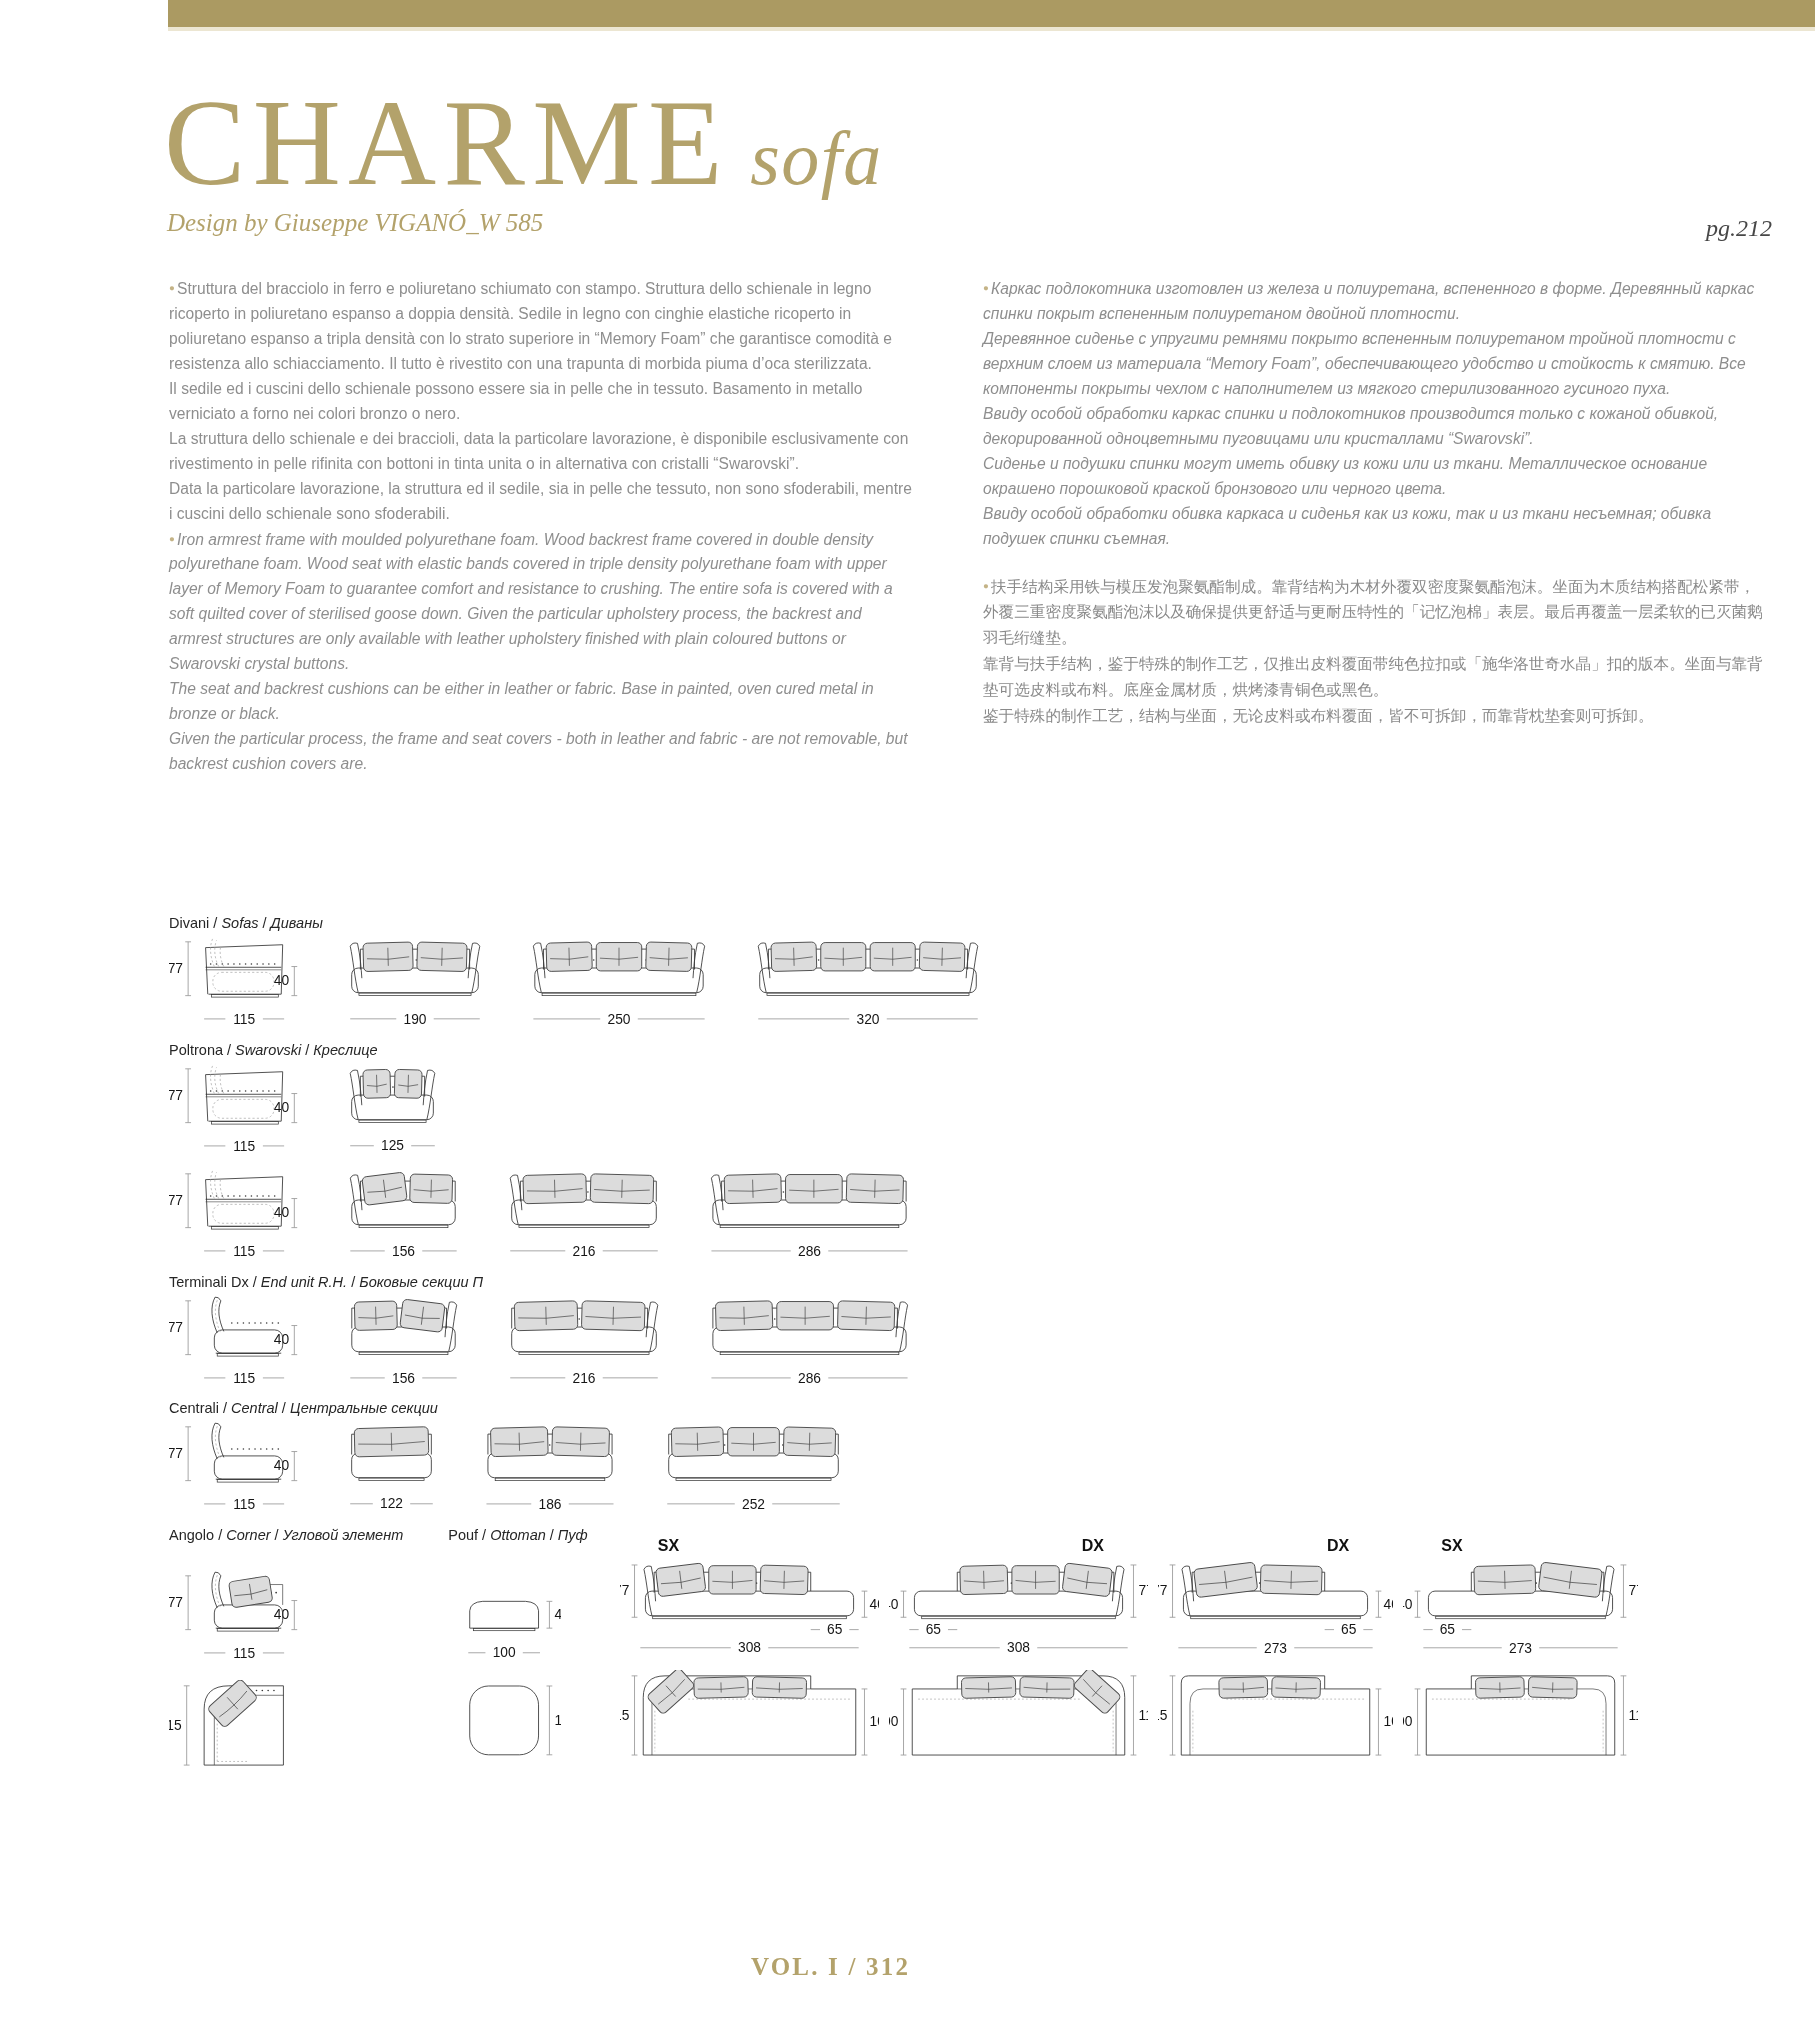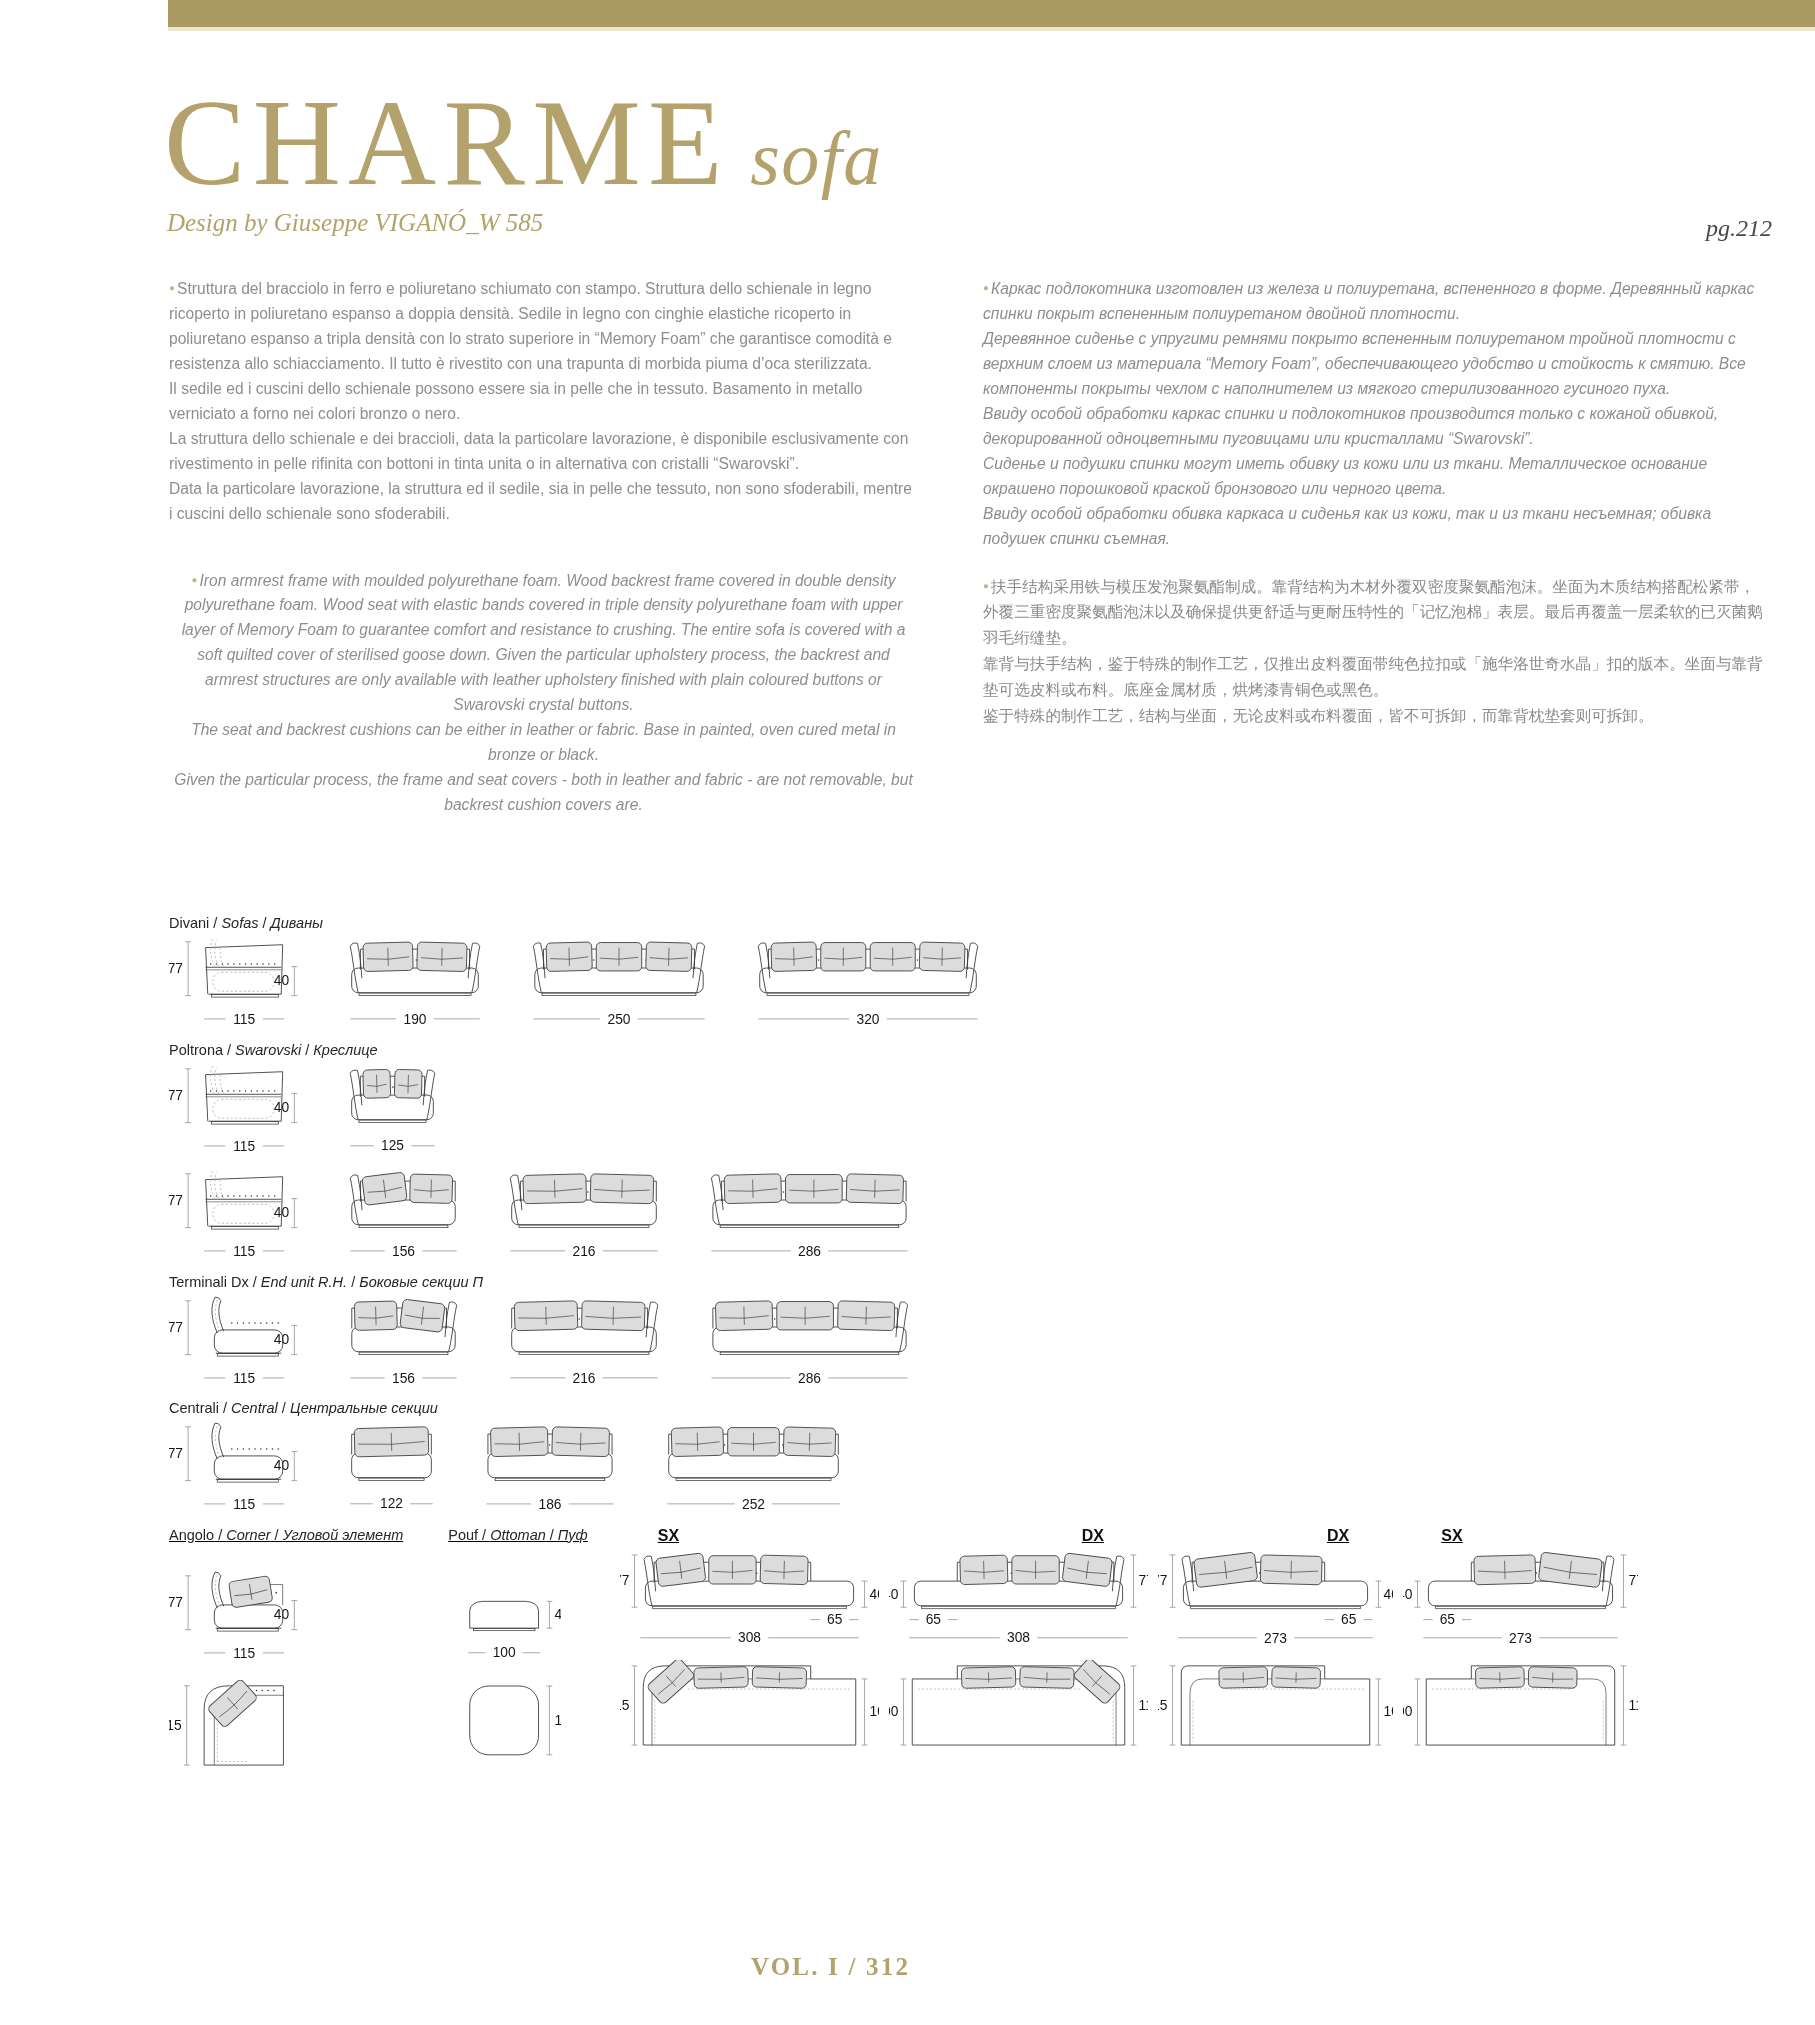--- a/index.html
+++ b/index.html
@@ -25,32 +25,32 @@
   .pgref{
     position:absolute;right:44px;top:215px;
     font-family:"Liberation Serif",serif;font-style:italic;font-size:24px;color:#474747;
   }
   .columns{
     position:absolute;left:169px;top:275px;width:1601px;
     display:grid;grid-template-columns:749px 787px;column-gap:65px;
   }
   .body-text{color:#8e8e8e;font-size:15.6px;line-height:25px;}
   .body-text p{margin:0;}
-  .gap-top{margin-top:41px;text-align:center;}
+  .gap-top{}
   .italic{font-style:italic;}
   .zh{line-height:26px;color:#8a8a8a;}
   .bullet{font-size:0.62em;vertical-align:0.28em;margin-right:2.2px;}
   .diagrams{position:absolute;left:169px;top:915px;width:1629px;}
   .dlabel{
     font-size:14.5px;color:#262626;margin-bottom:5.1px;white-space:nowrap;
   }
   .dlabel .it{font-style:italic;}
   .dsection{margin-bottom:9.5px;}
   .drow{display:flex;align-items:flex-start;gap:23px;}
-  .bottom{display:flex;align-items:flex-start;margin-top:4.4px;text-decoration:underline;}
+  .bottom{display:flex;align-items:center;margin-top:4.4px;}
   .bcol{flex:0 0 auto;}
   .bcol-pouf{margin-left:45px;}
   .pblock{margin-left:32px;}
   .prow{display:flex;align-items:flex-start;gap:10.2px;}
   .pcol{flex:0 0 auto;}
   .ptag{font-size:16px;font-weight:bold;color:#111;height:22px;}
   .ptag.right{text-align:right;padding-right:44px;}
   .ptag.left{text-align:left;padding-left:38px;}
   .bspace{height:22px;}
   .plan-wrap{margin-top:14.5px;}

